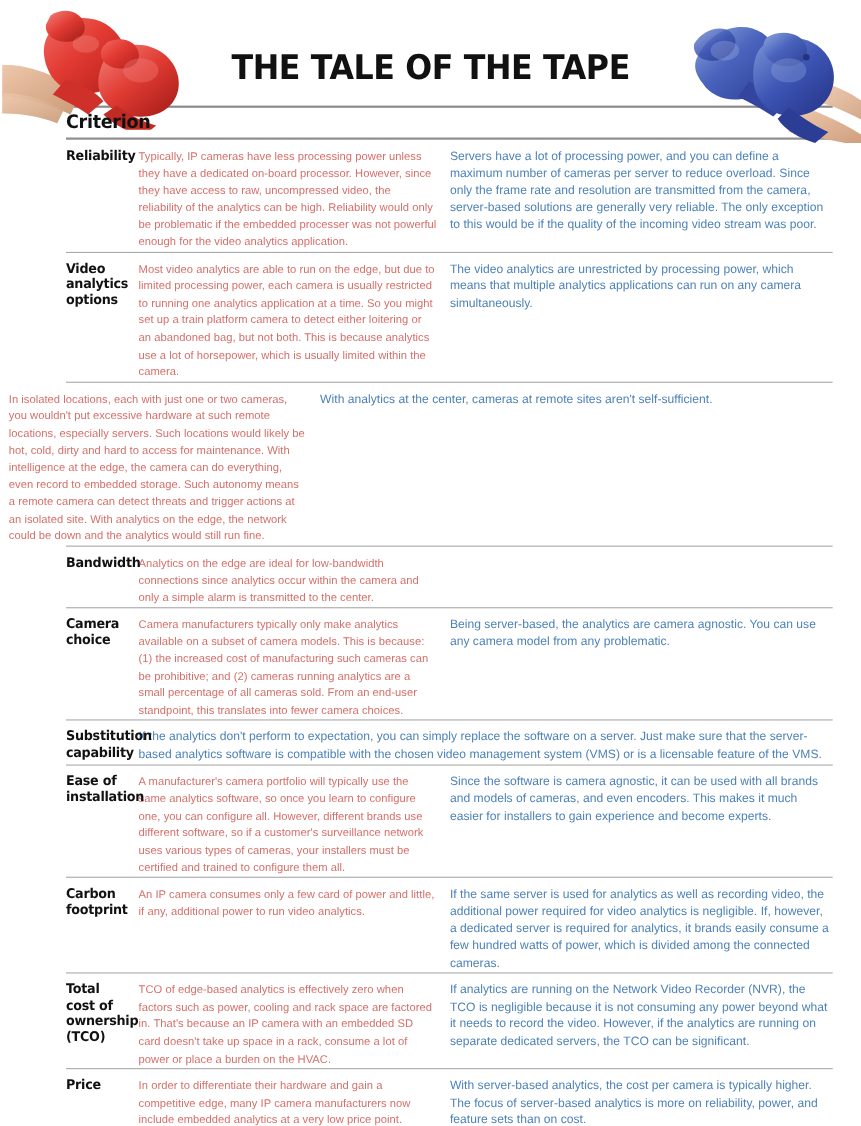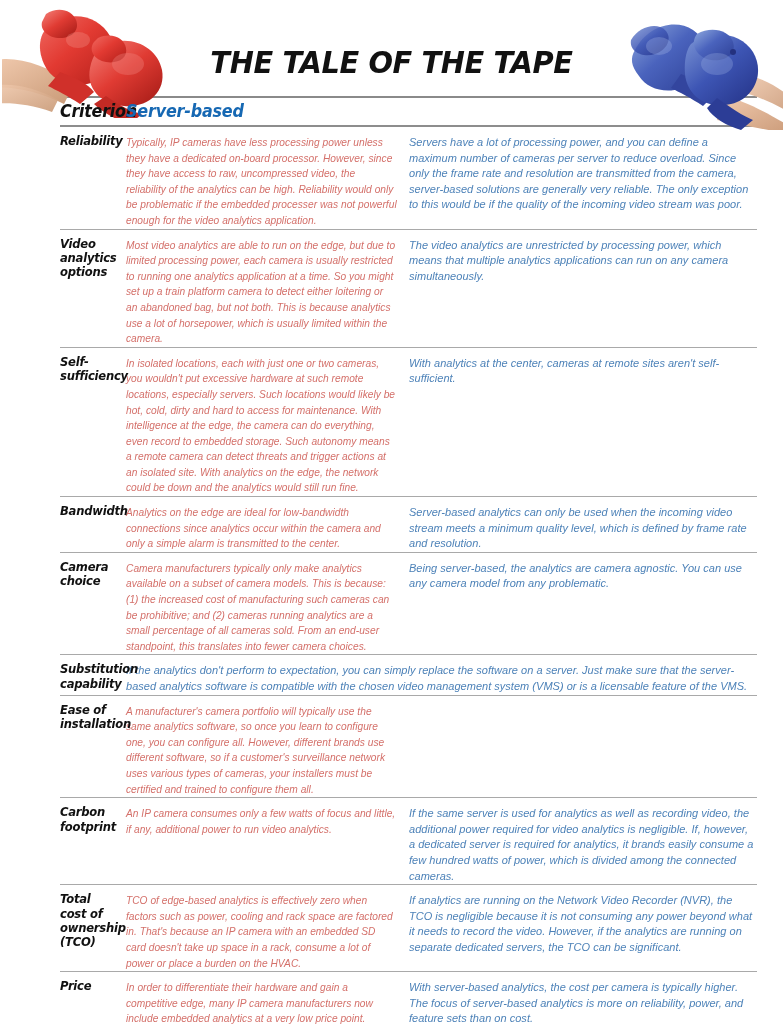--- a/index.html
+++ b/index.html
@@ -8,21 +8,20 @@
     height: 1024px;
     background: #ffffff;
     font-family: "Liberation Sans", sans-serif;
     overflow: hidden;
   }
   .page {
     position: relative;
     width: 689px;
     height: 1024px;
     background: #ffffff;
-    font-style: italic;
   }
 
   
   .header-band {
     position: relative;
     height: 96px;
     width: 783px;
   }
   .title {
     position: absolute;
@@ -219,23 +218,20 @@
   </div>
 
   <div class="table">
 
     <div class="rule-top"></div>
 
     <div class="row head-row">
       <div class="c-crit">
         <div class="h-crit">Criterion</div>
       </div>
-      <div class="c-server">
-        <div class="h-server">Server-based</div>
-      </div>
     </div>
 
     <div class="rule thick"></div>
 
     <div id="rows-host">
         <div class="row">
           <div class="c-crit">
             <div class="crit-label">Reliability</div>
           </div>
           <div class="c-edge">
@@ -252,41 +248,35 @@
           </div>
           <div class="c-edge">
             <div class="cell-edge">Most video analytics are able to run on the edge, but due to limited processing power, each camera is usually restricted to running one analytics application at a time. So you might set up a train platform camera to detect either loitering or an abandoned bag, but not both. This is because analytics use a lot of horsepower, which is usually limited within the camera.</div>
           </div>
           <div class="c-server">
             <div class="cell-server">The video analytics are unrestricted by processing power, which means that multiple analytics applications can run on any camera simultaneously.</div>
           </div>
         </div>
         <div class="rule"></div>
         <div class="row">
-          <div class="c-crit">
-            <div class="crit-label">Self-sufficiency</div>
-          </div>
           <div class="c-edge">
             <div class="cell-edge">In isolated locations, each with just one or two cameras, you wouldn't put excessive hardware at such remote locations, especially servers. Such locations would likely be hot, cold, dirty and hard to access for maintenance. With intelligence at the edge, the camera can do everything, even record to embedded storage. Such autonomy means a remote camera can detect threats and trigger actions at an isolated site. With analytics on the edge, the network could be down and the analytics would still run fine.</div>
           </div>
           <div class="c-server">
             <div class="cell-server">With analytics at the center, cameras at remote sites aren't self-sufficient.</div>
           </div>
         </div>
         <div class="rule"></div>
         <div class="row">
           <div class="c-crit">
             <div class="crit-label">Bandwidth</div>
           </div>
           <div class="c-edge">
             <div class="cell-edge">Analytics on the edge are ideal for low-bandwidth connections since analytics occur within the camera and only a simple alarm is transmitted to the center.</div>
           </div>
-          <div class="c-server">
-            <div class="cell-server">Server-based analytics can only be used when the incoming video stream meets a minimum quality level, which is defined by frame rate and resolution.</div>
-          </div>
         </div>
         <div class="rule"></div>
         <div class="row">
           <div class="c-crit">
             <div class="crit-label">Camera choice</div>
           </div>
           <div class="c-edge">
             <div class="cell-edge">Camera manufacturers typically only make analytics available on a subset of camera models. This is because: (1) the increased cost of manufacturing such cameras can be prohibitive; and (2) cameras running analytics are a small percentage of all cameras sold. From an end-user standpoint, this translates into fewer camera choices.</div>
           </div>
           <div class="c-server">
@@ -303,28 +293,31 @@
           </div>
         </div>
         <div class="rule"></div>
         <div class="row">
           <div class="c-crit">
             <div class="crit-label">Ease of installation</div>
           </div>
           <div class="c-edge">
             <div class="cell-edge">A manufacturer's camera portfolio will typically use the same analytics software, so once you learn to configure one, you can configure all. However, different brands use different software, so if a customer's surveillance network uses various types of cameras, your installers must be certified and trained to configure them all.</div>
           </div>
+          <div class="c-server">
+            <div class="cell-server">Since the software is camera agnostic, it can be used with all brands and models of cameras, and even encoders. This makes it much easier for installers to gain experience and become experts.</div>
+          </div>
         </div>
         <div class="rule"></div>
         <div class="row">
           <div class="c-crit">
             <div class="crit-label">Carbon footprint</div>
           </div>
           <div class="c-edge">
-            <div class="cell-edge">An IP camera consumes only a few watts of focus and little, if any, additional power to run video analytics.</div>
+            <div class="cell-edge">An IP camera consumes only a few card of power and little, if any, additional power to run video analytics.</div>
           </div>
           <div class="c-server">
             <div class="cell-server">If the same server is used for analytics as well as recording video, the additional power required for video analytics is negligible. If, however, a dedicated server is required for analytics, it brands easily consume a few hundred watts of power, which is divided among the connected cameras.</div>
           </div>
         </div>
         <div class="rule"></div>
         <div class="row">
           <div class="c-crit">
             <div class="crit-label">Total cost of ownership (TCO)</div>
           </div>

